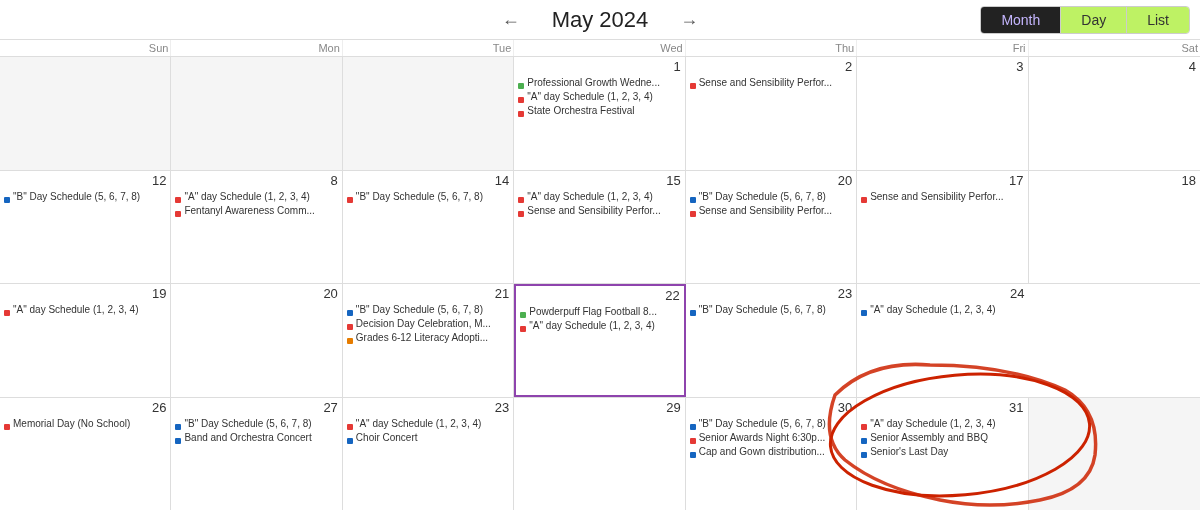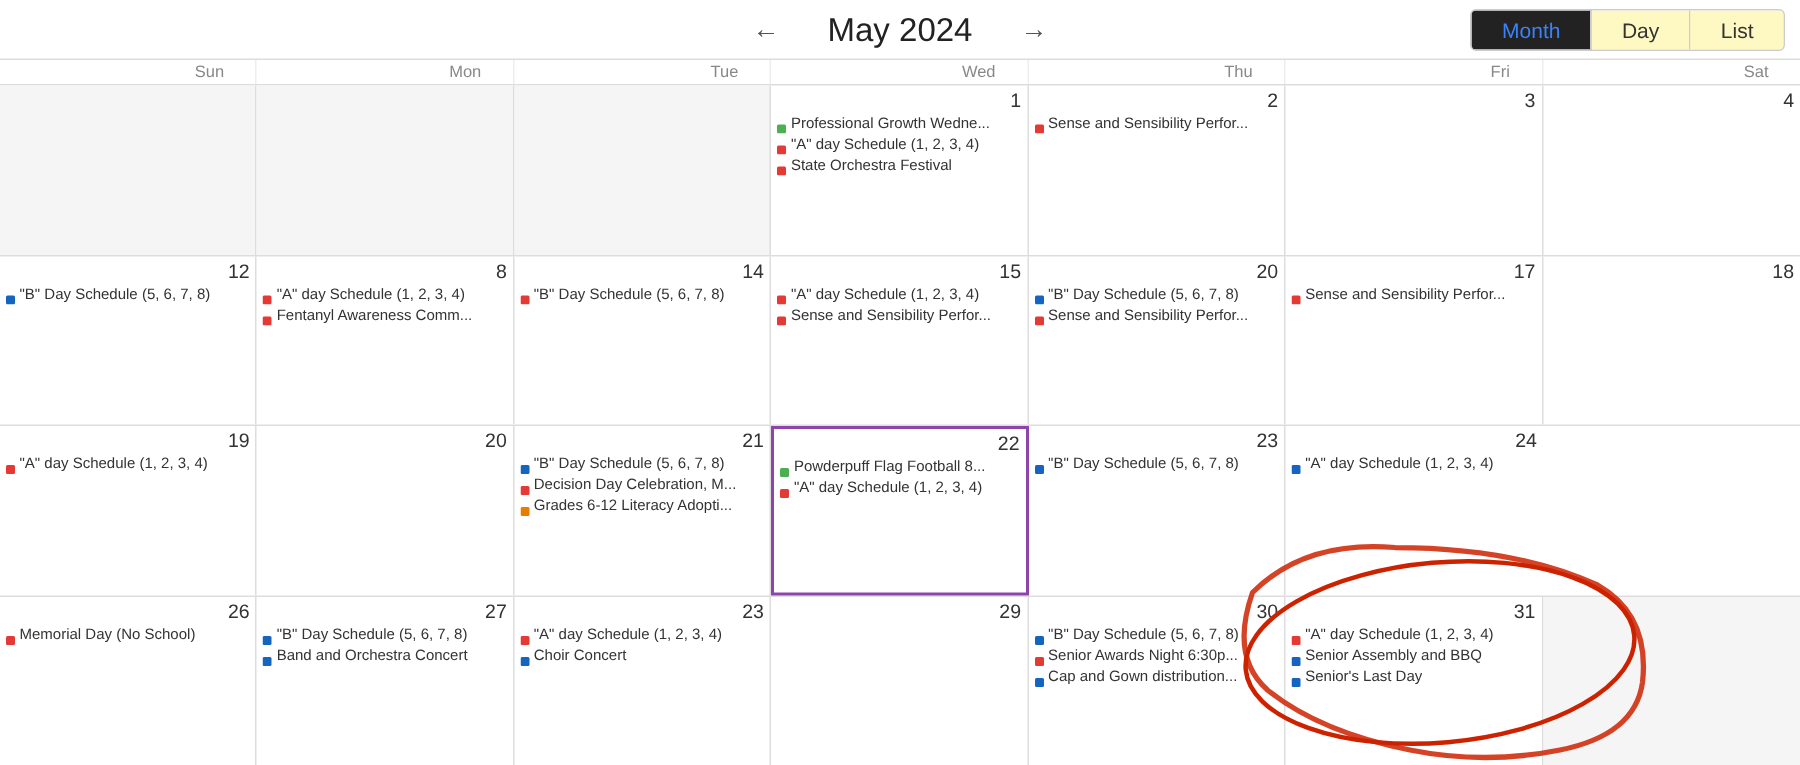--- a/index.html
+++ b/index.html
@@ -34,42 +34,42 @@
       transform: translateY(-50%);
       display: flex;
       border: 1px solid #ccc;
       border-radius: 4px;
       overflow: hidden;
     }
     .view-btn {
       padding: 5px 20px;
       font-size: 14px;
       cursor: pointer;
-      background: #fef9c3;
+      background: #bef264;
       border: none;
       border-right: 1px solid #ccc;
       color: #333;
     }
     .view-btn:last-child { border-right: none; }
-    .view-btn.active { background: #222; color: #3b82f6; }
+    .view-btn.active { background: #222; color: #c4b5fd; }
 
     
     .calendar {
       display: flex;
       flex-direction: column;
       height: calc(510px - 40px);
     }
     .day-headers {
       display: grid;
       grid-template-columns: repeat(7, 1fr);
       border-bottom: 1px solid #ddd;
     }
     .day-header {
       text-align: right;
-      padding: 2px 21px;
+      padding: 2px 2px;
       font-size: 11px;
       color: #888;
       border-right: 1px solid #eee;
     }
     .day-header:last-child { border-right: none; }
 
     .weeks {
       display: flex;
       flex-direction: column;
       flex: 1;

